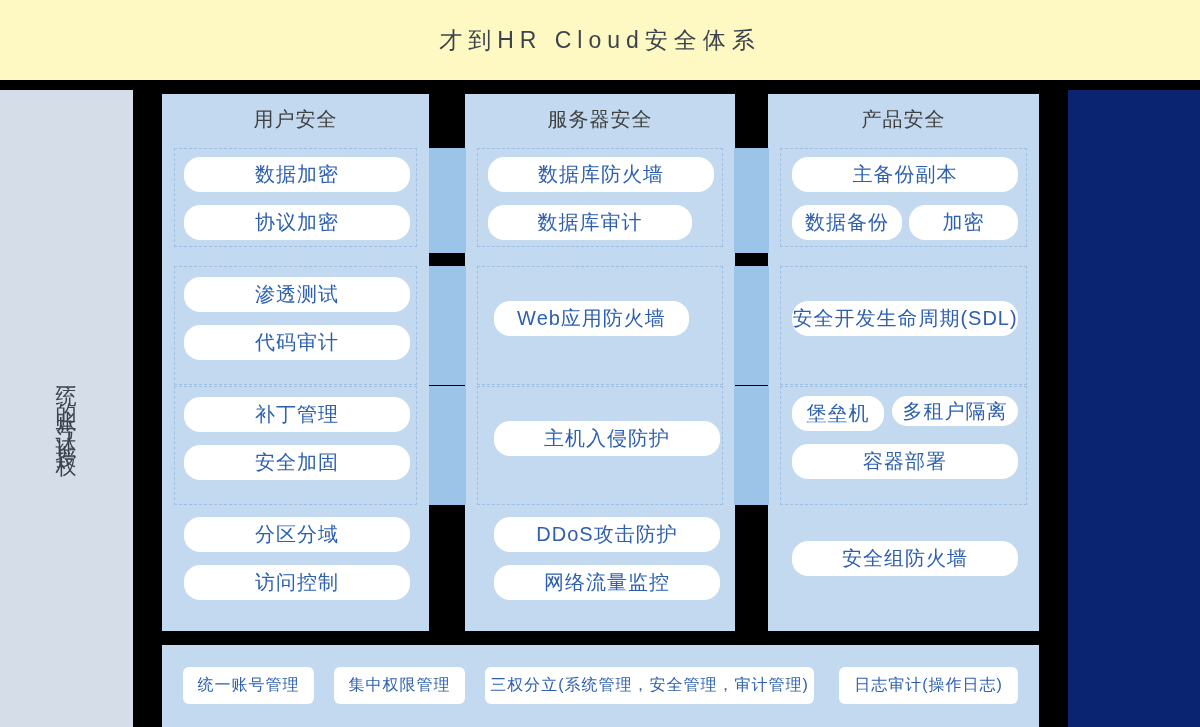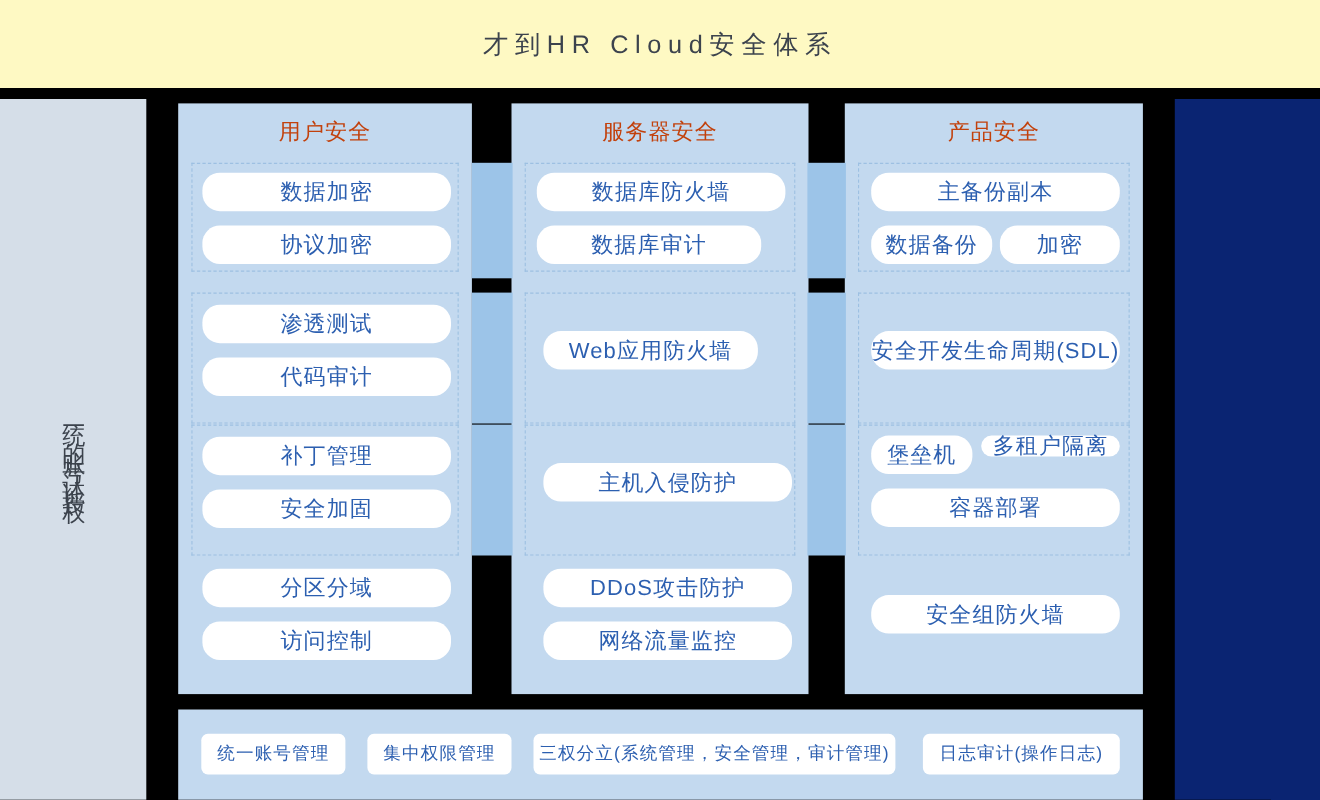--- a/index.html
+++ b/index.html
@@ -50,21 +50,21 @@
     position:absolute;top:94px;height:537px;
     background:#c3d9ef;
   }
   #col-0{left:162px;width:267px;}
   #col-1{left:465px;width:270px;}
   #col-2{left:768px;width:271px;}
 
   .col-title{
     position:absolute;left:0;top:0;width:100%;height:51px;
     display:flex;align-items:center;justify-content:center;
-    font-size:20px;color:#c2410c;letter-spacing:1px;
+    font-size:20px;color:#404040;letter-spacing:1px;
   }
 
   
   .band{
     position:absolute;left:12px;right:12px;
     border:1px dashed #9dc0e2;
     box-sizing:border-box;
   }
   .band.no-dash{border:1px dashed transparent;}
 
@@ -144,21 +144,21 @@
       <div class="col" id="col-2">
         <div class="col-title">产品安全</div>
         <div class="band" style="top: 54px; height: 99px;"></div>
         <div class="chip" style="left: 24px; top: 63px; width: 226px; height: 35px;">主备份副本</div>
         <div class="chip" style="left: 24px; top: 111px; width: 110px; height: 35px;">数据备份</div>
         <div class="chip" style="left: 141px; top: 111px; width: 109px; height: 35px;">加密</div>
         <div class="band" style="top: 172px; height: 119px;"></div>
         <div class="chip" style="left: 24px; top: 207px; width: 226px; height: 35px;">安全开发生命周期(SDL)</div>
         <div class="band" style="top: 292px; height: 119px;"></div>
         <div class="chip" style="left: 24px; top: 302px; width: 92px; height: 35px;">堡垒机</div>
-        <div class="chip" style="left: 124px; top: 302px; width: 126px; height: 19px;">多租户隔离</div>
+        <div class="chip" style="left: 124px; top: 302px; width: 126px; height: 30px;">多租户隔离</div>
         <div class="chip" style="left: 24px; top: 350px; width: 226px; height: 35px;">容器部署</div>
         <div class="band no-dash" style="top: 414px; height: 119px;"></div>
         <div class="chip" style="left: 24px; top: 447px; width: 226px; height: 35px;">安全组防火墙</div>
       </div>
       <div class="bridge" style="left: 429px; top: 148px; width: 37px; height: 105px;"></div>
       <div class="bridge" style="left: 429px; top: 266px; width: 37px; height: 119px;"></div>
       <div class="bridge" style="left: 429px; top: 386px; width: 37px; height: 119px;"></div>
       <div class="bridge" style="left: 734px; top: 148px; width: 35px; height: 105px;"></div>
       <div class="bridge" style="left: 734px; top: 266px; width: 35px; height: 119px;"></div>
       <div class="bridge" style="left: 734px; top: 386px; width: 35px; height: 119px;"></div>

